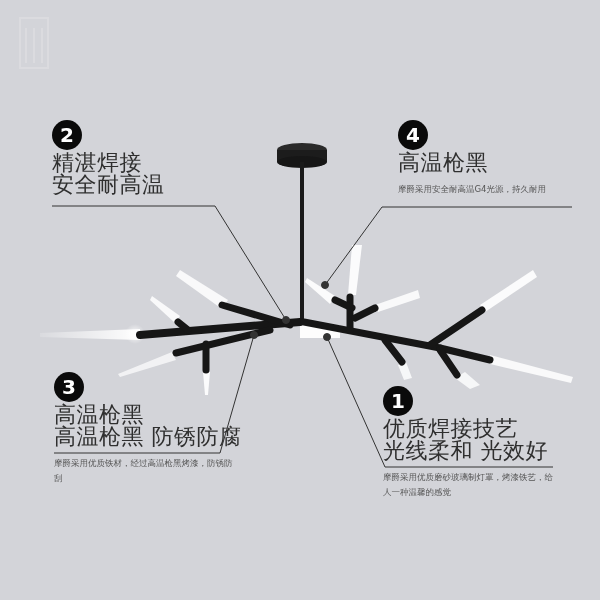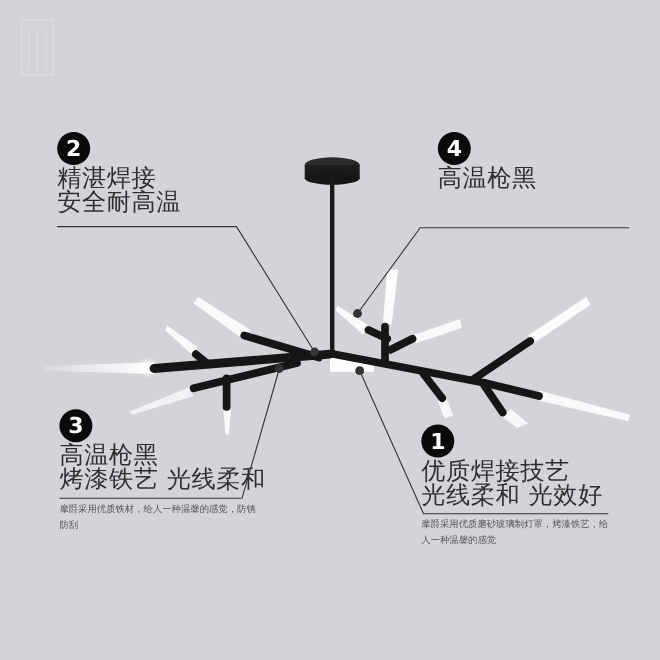--- a/index.html
+++ b/index.html
@@ -111,27 +111,28 @@
 
   <div class="callout" id="c2">
     <div class="badge">2</div>
     <div class="title">精湛焊接</div>
     <div class="title">安全耐高温</div>
   </div>
 
   <div class="callout" id="c4">
     <div class="badge">4</div>
     <div class="title">高温枪黑</div>
+    <div class="desc">摩爵采用安全耐高温G4光源，持久耐用</div>
   </div>
 
   <div class="callout" id="c3">
     <div class="badge">3</div>
     <div class="title">高温枪黑</div>
-    <div class="title">烤漆铁艺 光线柔和</div>
-    <div class="desc">摩爵采用优质铁材，给人一种温馨的感觉，防锈防刮</div>
+    <div class="title">高温枪黑 防锈防腐</div>
+    <div class="desc">摩爵采用优质铁材，经过高温枪黑烤漆，防锈防刮</div>
   </div>
 
   <div class="callout" id="c1">
     <div class="badge">1</div>
     <div class="title">优质焊接技艺</div>
     <div class="title">光线柔和 光效好</div>
     <div class="desc">摩爵采用优质磨砂玻璃制灯罩，烤漆铁艺，给人一种温馨的感觉</div>
   </div>
 
 </div>

